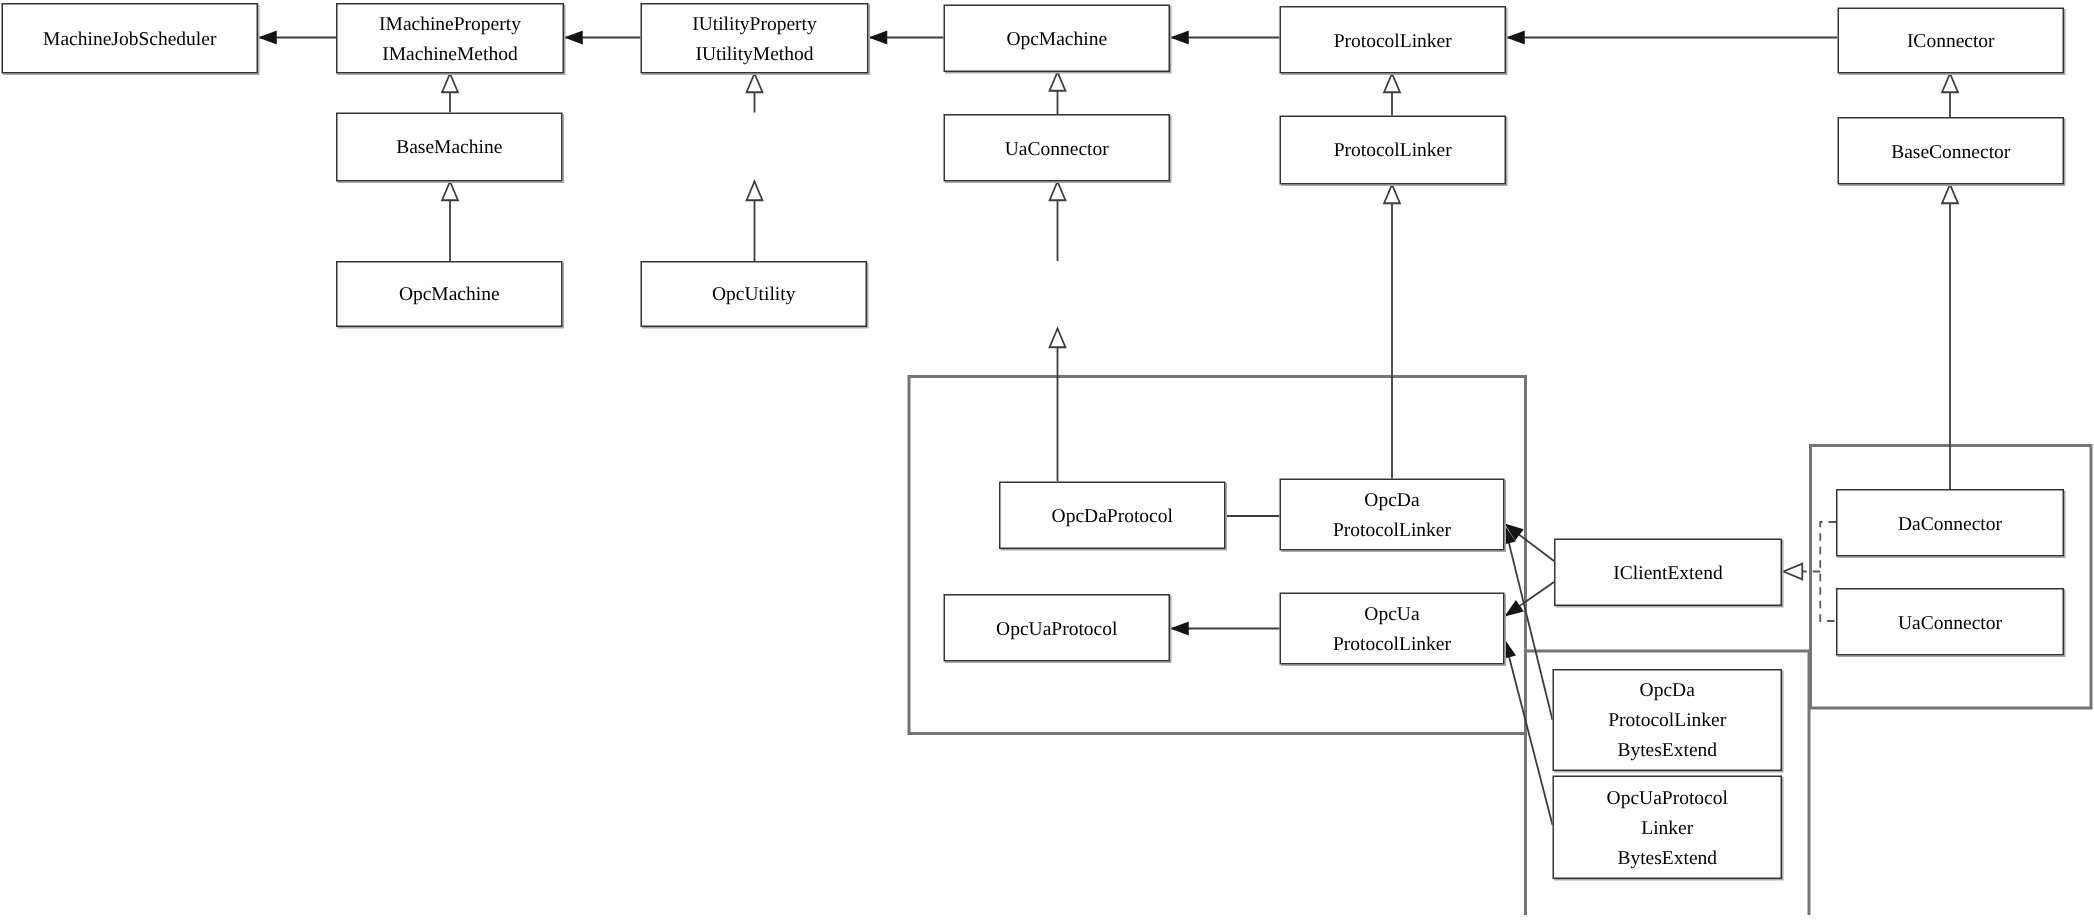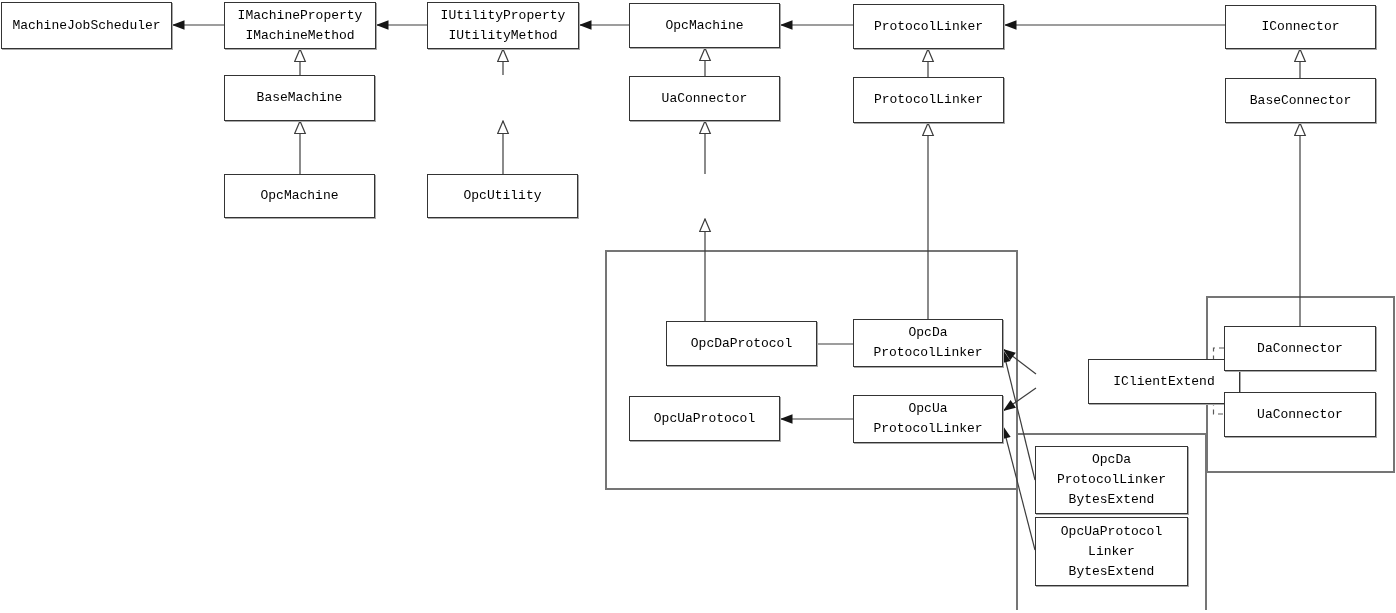--- a/index.html
+++ b/index.html
@@ -6,21 +6,21 @@
     margin: 0;
     padding: 0;
     background: #ffffff;
   }
   #stage {
     position: relative;
     width: 1396px;
     height: 610px;
     background: #ffffff;
     overflow: hidden;
-    font-family: Liberation Mono, monospace;
+    font-family: Liberation Serif, serif;
   }
   .group {
     position: absolute;
     box-sizing: border-box;
     border: 2px solid #757575;
     background: transparent;
     z-index: 0;
   }
   #edges {
     position: absolute;
@@ -128,21 +128,21 @@
   <div class="node" style="left:666px; top:321px; width:151px; height:45px">OpcDaProtocol</div>
 
   <div class="node" style="left:629px; top:396px; width:151px; height:45px">OpcUaProtocol</div>
 
   <div class="node" style="left:853px; top:319px; width:150px; height:48px">OpcDa
 ProtocolLinker</div>
 
   <div class="node" style="left:853px; top:395px; width:150px; height:48px">OpcUa
 ProtocolLinker</div>
 
-  <div class="node" style="left:1088px; top:359px; width:152px; height:45px">IClientExtend</div>
+  <div class="node" style="left:1036px; top:359px; width:152px; height:45px">IClientExtend</div>
 
   <div class="node" style="left:1224px; top:326px; width:152px; height:45px">DaConnector</div>
 
   <div class="node" style="left:1224px; top:392px; width:152px; height:45px">UaConnector</div>
 
   <div class="node" style="left:1035px; top:446px; width:153px; height:68px">OpcDa
 ProtocolLinker
 BytesExtend</div>
 
   <div class="node" style="left:1035px; top:517px; width:153px; height:69px">OpcUaProtocol

